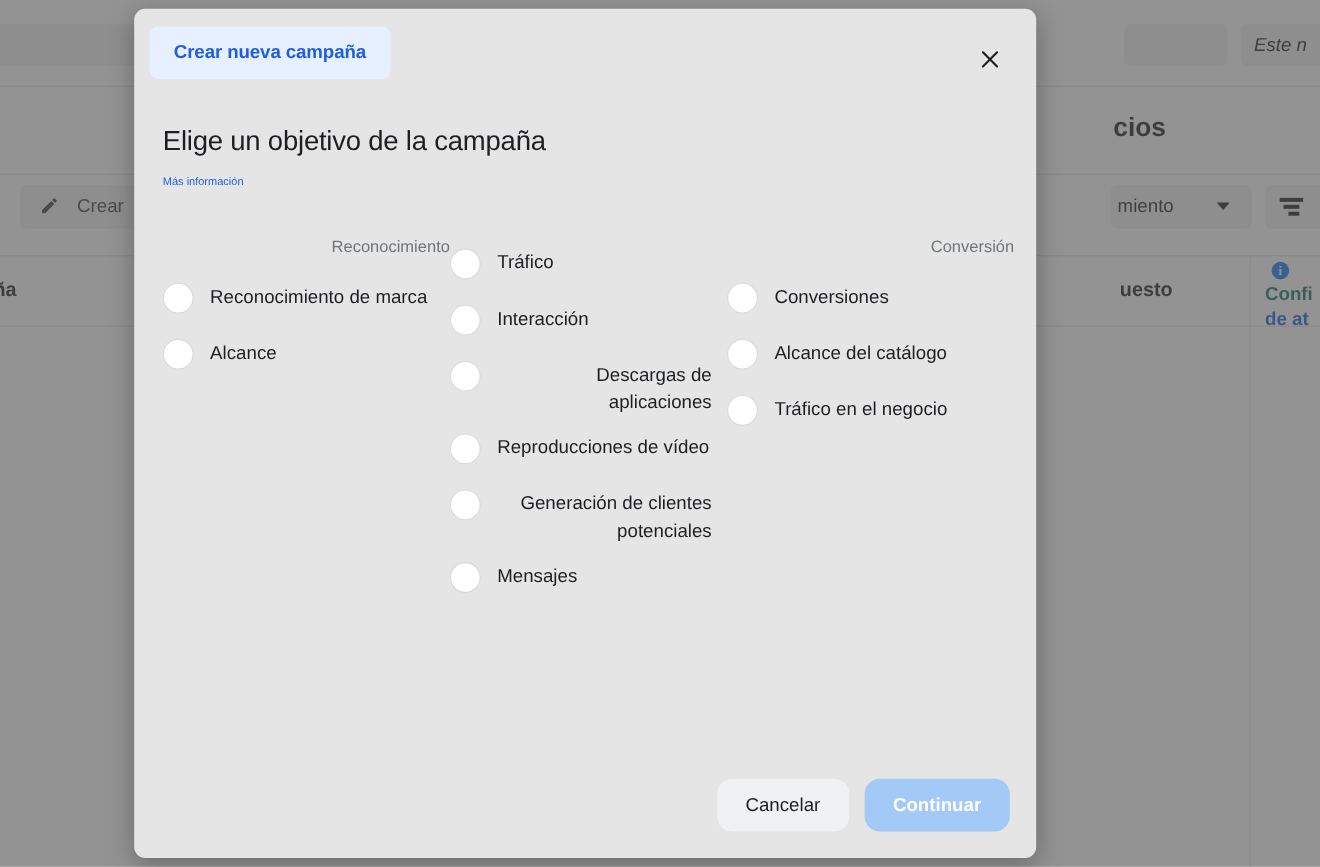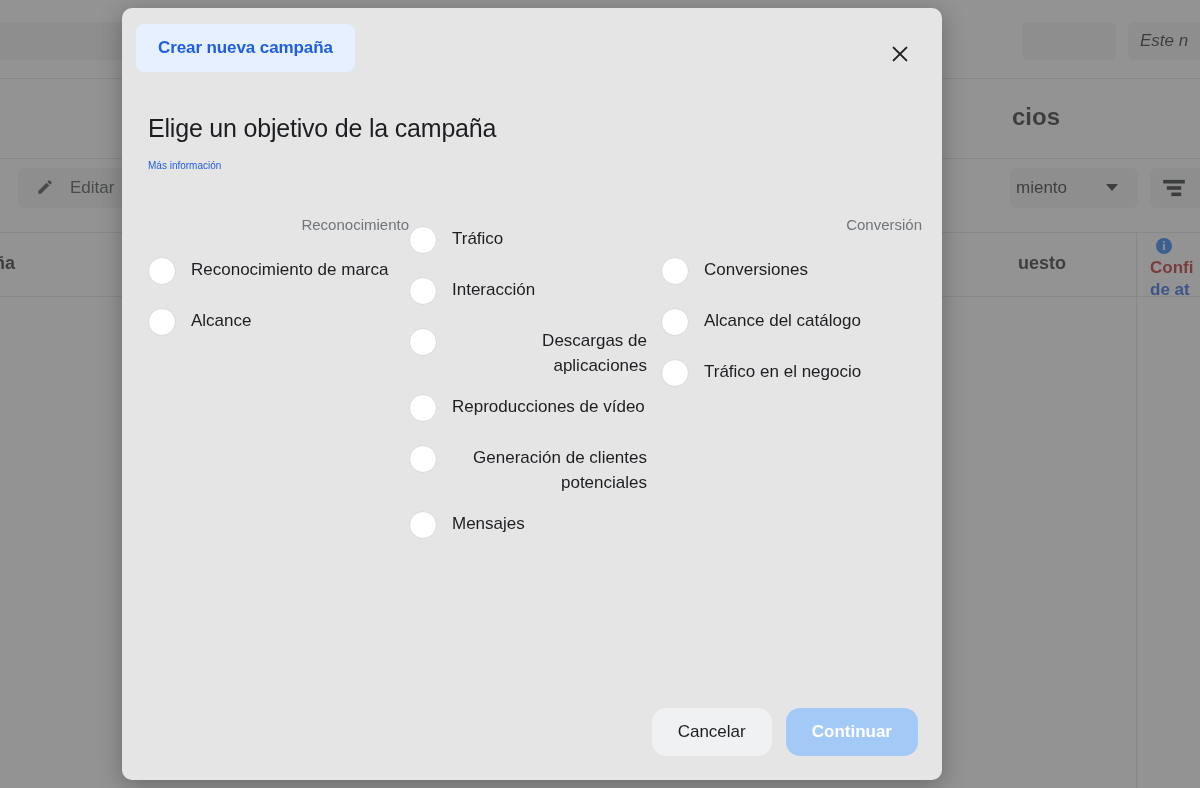--- a/index.html
+++ b/index.html
@@ -226,42 +226,42 @@
   <div class="bg-divider" style="top:78px;"></div>
 
   <div class="bg-text" style="left:1012px; top:103px; font-size:24px; font-weight:bold;">cios</div>
 
   <div class="bg-divider" style="top:158px;"></div>
 
   <div class="bg-chip" style="left:18px; top:168px; width:120px; height:40px;"></div>
   <svg class="bg-pencil-icon" style="left:36px; top:178px;" viewBox="0 0 24 24">
     <path d="M3 17.25V21h3.75L17.81 9.94l-3.75-3.75L3 17.25zM20.71 7.04a1 1 0 0 0 0-1.41l-2.34-2.34a1 1 0 0 0-1.41 0l-1.83 1.83 3.75 3.75 1.83-1.83z" fill="#3c4043"></path>
   </svg>
-  <div class="bg-text" style="left:70px; top:178px; font-size:17px; color:#3c4043;">Editar</div>
+  <div class="bg-text" style="left:70px; top:178px; font-size:17px; color:#3c4043;">Crear</div>
 
   <div class="bg-chip" style="left:1010px; top:168px; width:128px; height:40px;"></div>
   <div class="bg-text" style="left:1016px; top:178px; font-size:17px; color:#1c1e21;">miento</div>
   <div class="bg-caret" style="left:1106px; top:184px;"></div>
 
   <div class="bg-chip" style="left:1150px; top:168px; width:100px; height:40px;"></div>
   <svg class="bg-sort-icon" style="left:1163px; top:179px;" viewBox="0 0 24 20">
     <rect x="0" y="1" width="24" height="4" fill="#1c1e21"></rect>
     <rect x="4" y="8" width="16" height="4" fill="#1c1e21"></rect>
     <rect x="9" y="15" width="11" height="4" fill="#1c1e21"></rect>
   </svg>
 
   <div class="bg-divider" style="top:232px;"></div>
 
   <div class="bg-text" style="left:-6px; top:253px; font-size:18px; font-weight:bold;">ña</div>
   <div class="bg-text" style="left:1018px; top:253px; font-size:18px; font-weight:bold;">uesto</div>
 
   <div style="position:absolute; left:1136px; top:232px; bottom:0; width:1px; background:#dfe1e5;"></div>
 
   <div class="bg-info-icon" style="left:1156px; top:238px;">i</div>
-  <div class="bg-text" style="left:1150px; top:258px; font-size:17px; font-weight:bold; color:#b91c1c;">Confi</div>
+  <div class="bg-text" style="left:1150px; top:258px; font-size:17px; font-weight:bold; color:#0f766e;">Confi</div>
   <div class="bg-text" style="left:1150px; top:280px; font-size:17px; font-weight:bold; color:#1f5ee0;">de at</div>
 
   <div class="bg-divider" style="top:296px;"></div>
 </div>
 
 <div id="modal-overlay"></div>
 
 <div id="campaign-objective-modal">
 
   <div class="modal-tab-pill">Crear nueva campaña</div>

